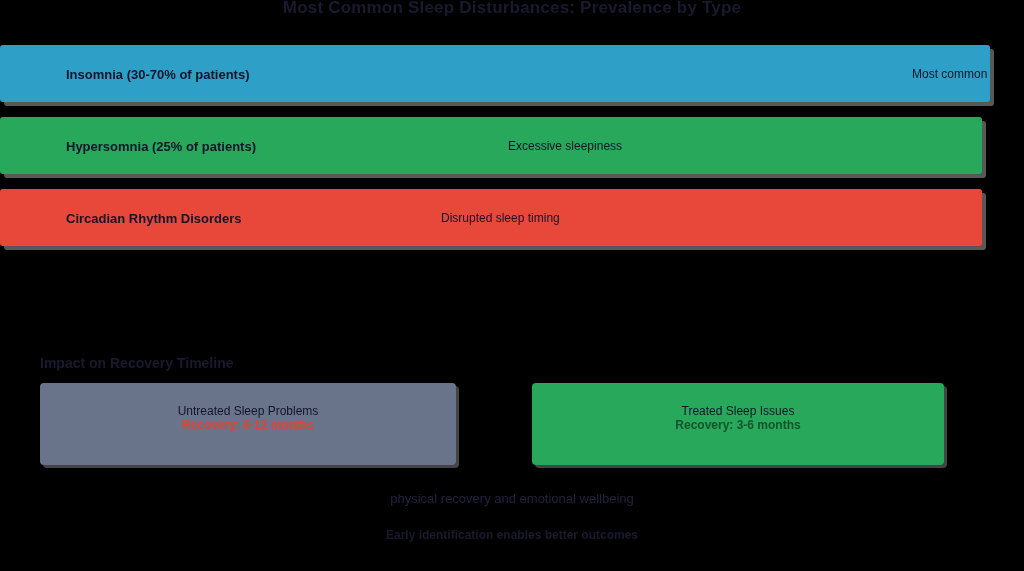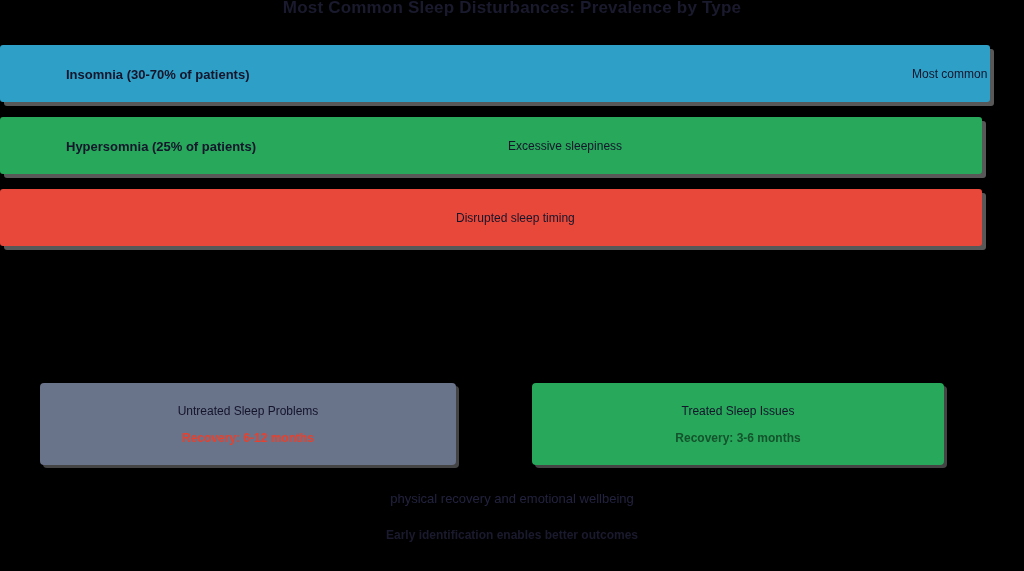--- a/index.html
+++ b/index.html
@@ -105,21 +105,21 @@
   }
   .compare-box.left  { left: 40px;  width: 416px; background: #69738a; }
   .compare-box.right { left: 532px; width: 412px; background: #27a85b; }
   .compare-box-title {
     font-size: 12px;
     font-weight: normal;
     color: #14142b;
     white-space: nowrap;
   }
   .compare-box-sub {
-    margin-top: 13px;
+    margin-top: 0;
     font-size: 12px;
     font-weight: bold;
     white-space: nowrap;
   }
   .compare-box.left  .compare-box-sub { color: #e8412d; }
   .compare-box.right .compare-box-sub { color: #14532b; text-align: right; }
 
   
   .footer {
     position: absolute;
@@ -167,25 +167,27 @@
 
     <div class="bar-row">
       <div class="bar" style="width:982px;background:#27a85b;"></div>
       <div class="bar-label">Hypersomnia (25% of patients)</div>
       <div class="bar-note" style="left:508px;">Excessive sleepiness</div>
     </div>
 
 
     <div class="bar-row">
       <div class="bar" style="width:982px;background:#e8483a;"></div>
-      <div class="bar-note" style="left:456px;">Disrupted sleep timing</div>
+      <div class="bar-label">Circadian Rhythm Disorders</div>
+      <div class="bar-note" style="left:441px;">Disrupted sleep timing</div>
     </div>
 
   </div>
 
+  <div class="compare-heading">Impact on Recovery Timeline</div>
 
   <div class="compare-row">
 
     <div class="compare-box left">
       <div class="compare-box-title">Untreated Sleep Problems</div>
       <div class="compare-box-sub">Recovery: 6-12 months</div>
     </div>
 
     <div class="compare-box right">
       <div class="compare-box-title">Treated Sleep Issues</div>

